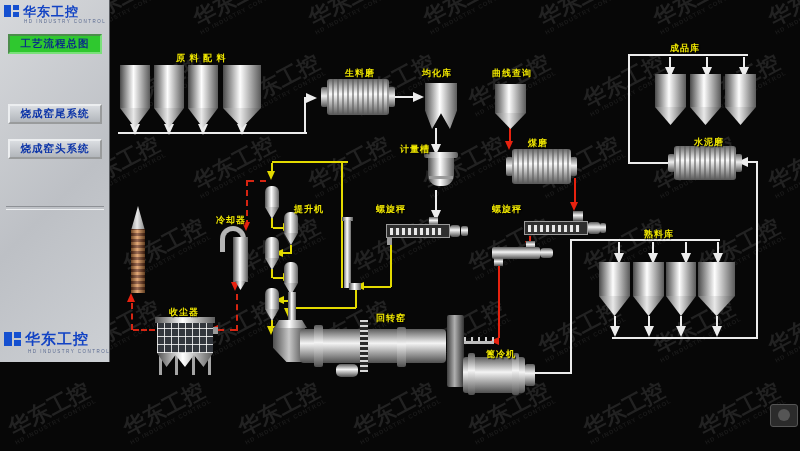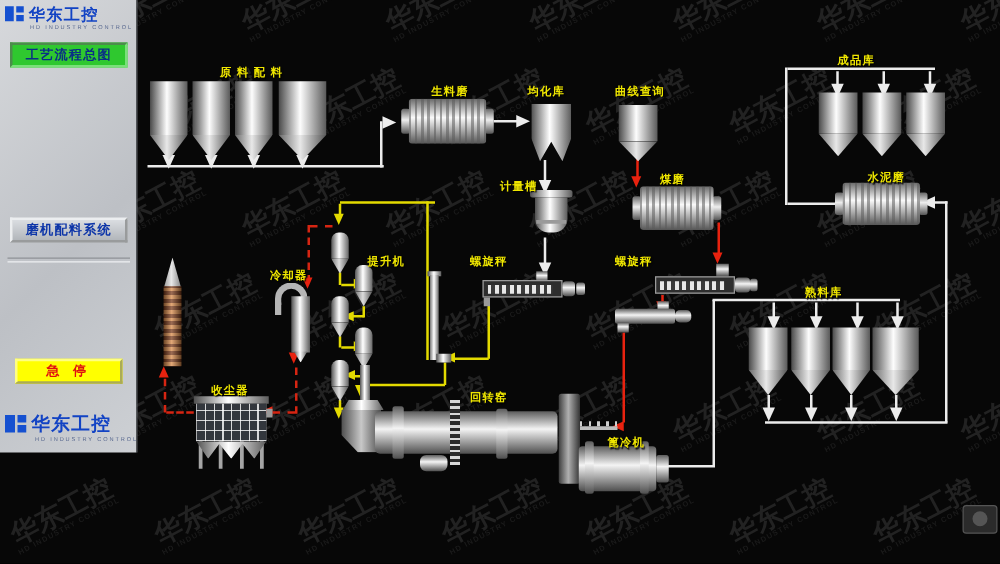--- a/index.html
+++ b/index.html
@@ -426,23 +426,23 @@
       <span class="hdicon">
         <i style="left:0;top:2px;width:7px;height:12px"></i>
         <i style="left:9px;top:2px;width:6px;height:5px"></i>
         <i style="left:9px;top:9px;width:6px;height:5px"></i>
       </span>
       <span class="hdtxt">华东工控</span>
     </div>
     <span class="hdsub" style="left:24px;top:19px">HD INDUSTRY CONTROL</span>
 
     <div class="sbtn active" style="top:34px">工艺流程总图</div>
-    <div class="sbtn" style="top:174px">磨机配料系统</div>
+    <div class="sbtn" style="top:104px">烧成窑尾系统</div>
+    <div class="sbtn" style="top:139px">烧成窑头系统</div>
     <div class="sdiv"></div>
-    <div class="sbtn estop" style="top:287px;left:12px;width:86px">急 停</div>
 
     <div class="hdlogo" style="top:330px">
       <span class="hdicon" style="width:18px;height:18px">
         <i style="left:0;top:2px;width:8px;height:14px"></i>
         <i style="left:10px;top:2px;width:7px;height:6px"></i>
         <i style="left:10px;top:10px;width:7px;height:6px"></i>
       </span>
       <span class="hdtxt" style="font-size:15px">华东工控</span>
     </div>
     <span class="hdsub" style="left:28px;top:349px">HD INDUSTRY CONTROL</span>

